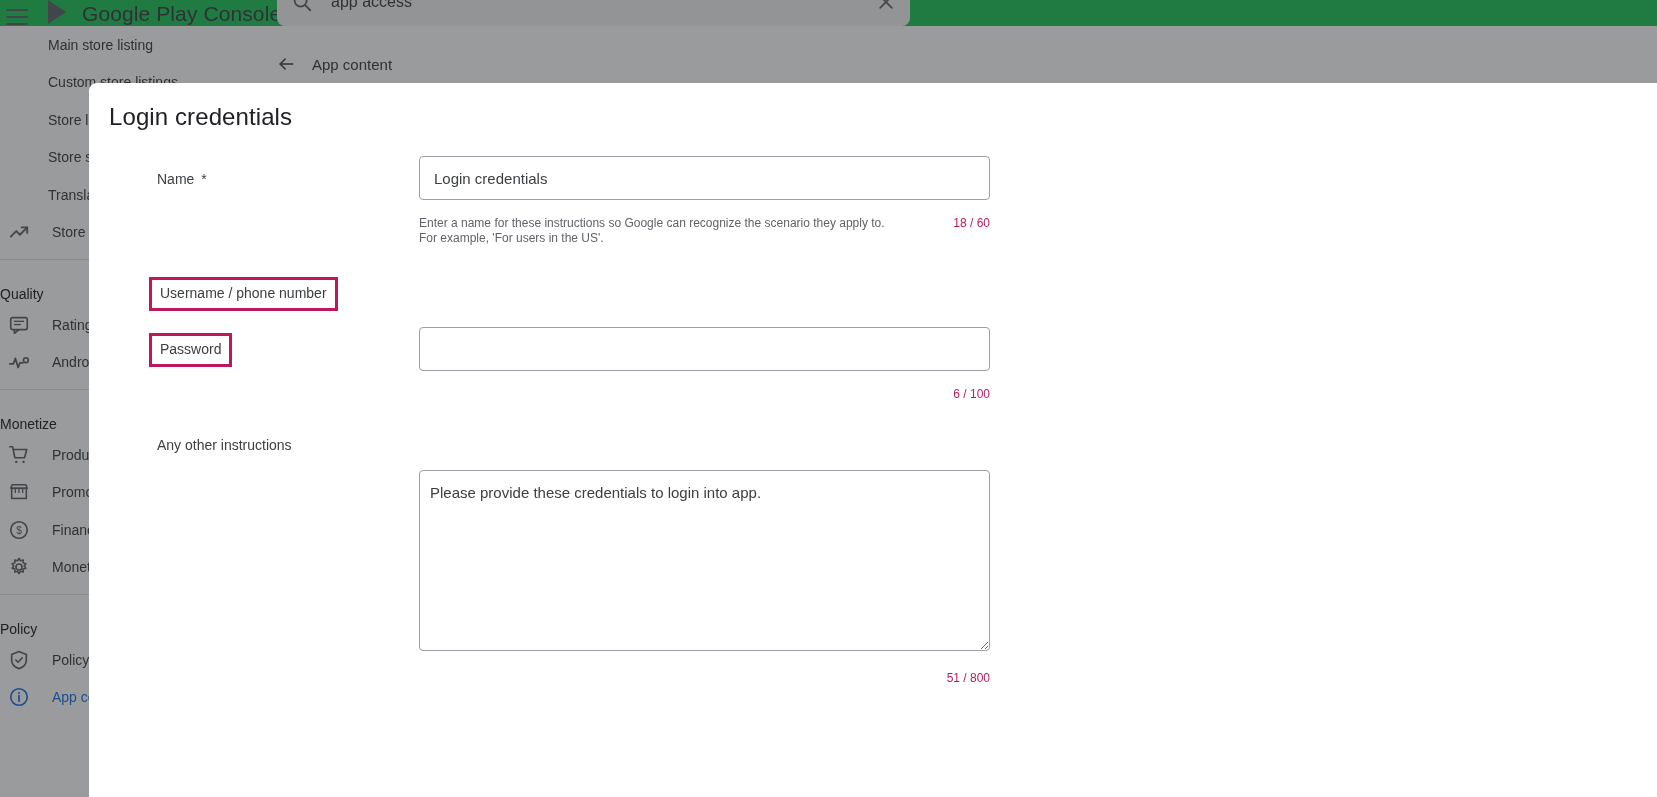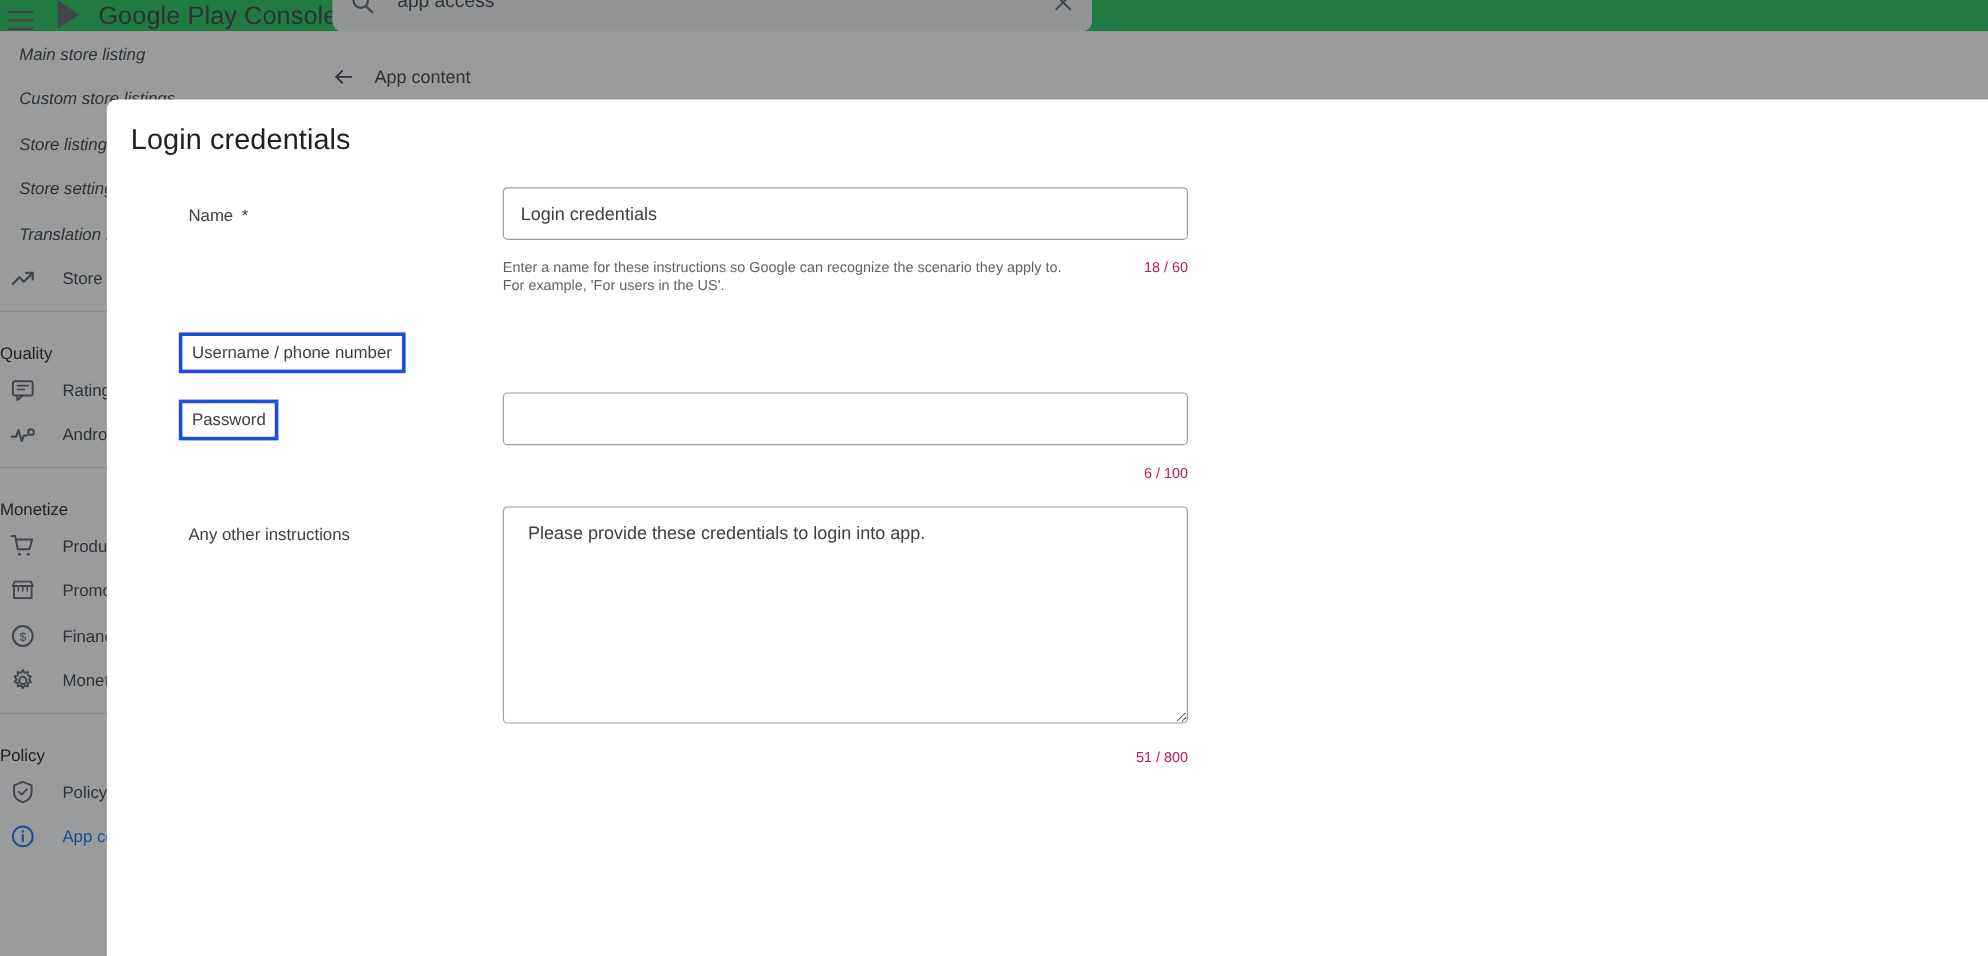--- a/index.html
+++ b/index.html
@@ -101,21 +101,21 @@
   .nav-item {
     height: 37.5px;
     display: flex;
     align-items: center;
     padding-left: 8px;
     box-sizing: border-box;
     color: #3c4043;
     font-size: 14px;
     white-space: nowrap;
   }
-  .nav-item.plain { padding-left: 16px; font-style: italic; }
+  .nav-item.plain { padding-left: 48px; }
   .nav-item .nav-ico {
     width: 22px; height: 22px;
     margin-right: 22px;
     flex: none;
     display: flex;
     align-items: center;
     justify-content: center;
   }
   .nav-item.active { color: #1a73e8; }
   .nav-section {
@@ -208,21 +208,21 @@
     font-size: 14px;
     color: #3c4043;
     flex: none;
     line-height: 20px;
     white-space: nowrap;
   }
   .field-label .req { margin-left: 7px; }
   .field-label.boxed {
     display: inline-block;
     width: auto;
-    border: 3px solid #1d4ed8;
+    border: 3px solid #be185d;
     padding: 5px 8px 6px 8px;
     margin-left: 13px;
     line-height: 17px;
   }
   .label-cell {
     width: 283px;
     flex: none;
     padding-left: 47px;
   }
   .field-ctrl {
@@ -246,24 +246,25 @@
   .textarea-input {
     width: 571px;
     height: 181px;
     box-sizing: border-box;
     border: 1px solid #9aa0a6;
     border-radius: 4px;
     background: #fff;
     font-family: "Liberation Sans", sans-serif;
     font-size: 15px;
     color: #3c4043;
-    padding: 12px 20px;
+    padding: 12px 10px;
     outline: none;
     resize: vertical;
     line-height: 20px;
+    margin-top: 48px;
   }
   .helper-row {
     display: flex;
     justify-content: space-between;
     align-items: flex-start;
     width: 571px;
     margin-top: 16px;
     gap: 14px;
   }
   .helper-text {

